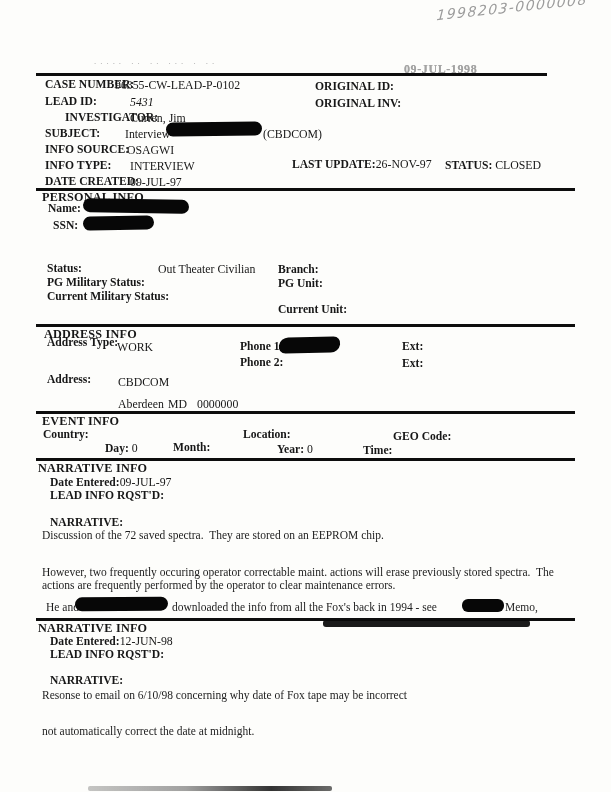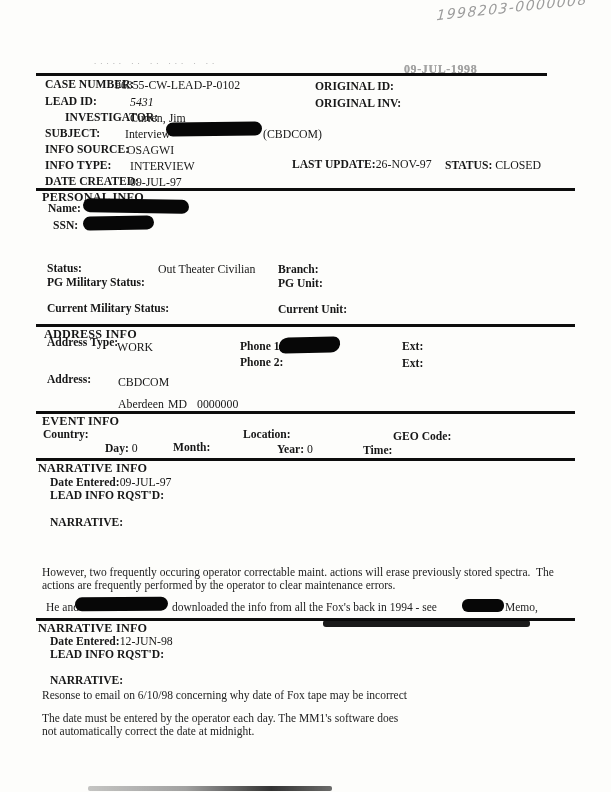--- a/index.html
+++ b/index.html
@@ -77,21 +77,21 @@
   <div class="redact" style="left:83px;top:216px;width:71px;height:14px;transform:rotate(-1.2deg);"></div>
 
 
   <div class="abs lbl" style="left:47px;top:263px;">Status:</div>
   <div class="abs val" style="left:158px;top:263px;">Out Theater Civilian</div>
   <div class="abs lbl" style="left:278px;top:264px;">Branch:</div>
 
   <div class="abs lbl" style="left:47px;top:277px;">PG Military Status:</div>
   <div class="abs lbl" style="left:278px;top:278px;">PG Unit:</div>
 
-  <div class="abs lbl" style="left:47px;top:303px;text-align:center;">Current Military Status:</div>
+  <div class="abs lbl" style="left:47px;top:291px;text-align:center;">Current Military Status:</div>
   <div class="abs lbl" style="left:278px;top:304px;">Current Unit:</div>
 
   <div class="rule" style="left:36px;top:324px;width:539px;height:2.5px;"></div>
   <div class="abs t" style="left:44px;top:328px;">ADDRESS INFO</div>
 
   <div class="abs lbl" style="left:47px;top:337px;">Address Type:</div>
   <div class="abs val" style="left:117px;top:341px;">WORK</div>
   <div class="abs lbl" style="left:240px;top:341px;">Phone 1:</div>
   <div class="redact" style="left:279px;top:337px;width:61px;height:16px;transform:skewX(-10deg) rotate(-1deg);"></div>
   <div class="abs lbl" style="left:402px;top:341px;">Ext:</div>
@@ -118,38 +118,38 @@
   <div class="abs" style="left:277px;top:443px;"><span class="lbl">Year:</span><span class="val"> 0</span></div>
   <div class="abs lbl" style="left:363px;top:445px;">Time:</div>
 
   <div class="rule" style="left:36px;top:458px;width:539px;height:2.5px;"></div>
   <div class="abs t" style="left:38px;top:462px;">NARRATIVE INFO</div>
 
   <div class="abs" style="left:50px;top:476px;"><span class="lbl">Date Entered:</span><span class="val">09-JUL-97</span></div>
   <div class="abs lbl" style="left:50px;top:490px;">LEAD INFO RQST'D:</div>
 
   <div class="abs lbl" style="left:50px;top:517px;">NARRATIVE:</div>
+  <div class="abs body" style="left:42px;top:529px;">Discussion of the 72 saved spectra.  They are stored on an EEPROM chip.</div>
 
   <div class="abs body" style="left:42px;top:579px;">actions are frequently performed by the operator to clear maintenance errors.</div>
   <div class="abs body" style="left:42px;top:566px;">However, two frequently occuring operator correctable maint. actions will erase previously stored spectra.  The</div>
 
   <div class="abs body" style="left:46px;top:601px;">He and</div>
   <div class="redact" style="left:75px;top:597px;width:93px;height:14px;transform:rotate(-.5deg);"></div>
   <div class="abs body" style="left:172px;top:601px;">downloaded the info from all the Fox's back in 1994 - see</div>
   <div class="redact" style="left:462px;top:599px;width:42px;height:13px;border-radius:6px;"></div>
   <div class="abs body" style="left:505px;top:601px;">Memo,</div>
 
   <div class="rule" style="left:36px;top:618px;width:539px;height:3px;"></div>
   <div class="smudge" style="left:323px;top:620px;width:207px;height:7px;"></div>
   <div class="abs t" style="left:38px;top:622px;">NARRATIVE INFO</div>
 
   <div class="abs" style="left:50px;top:635px;"><span class="lbl">Date Entered:</span><span class="val">12-JUN-98</span></div>
   <div class="abs lbl" style="left:50px;top:649px;">LEAD INFO RQST'D:</div>
 
   <div class="abs lbl" style="left:50px;top:675px;">NARRATIVE:</div>
   <div class="abs body" style="left:42px;top:689px;">Resonse to email on 6/10/98 concerning why date of Fox tape may be incorrect</div>
 
-  <div class="abs body" style="left:42px;top:712px;">The date must be entered by the operator each day. The MM1's software does</div>
   <div class="abs body" style="left:42px;top:725px;">not automatically correct the date at midnight.</div>
 
   <div class="botsmudge" style="left:88px;top:786px;width:244px;"></div>
 
 </div>
 
 </body></html>

